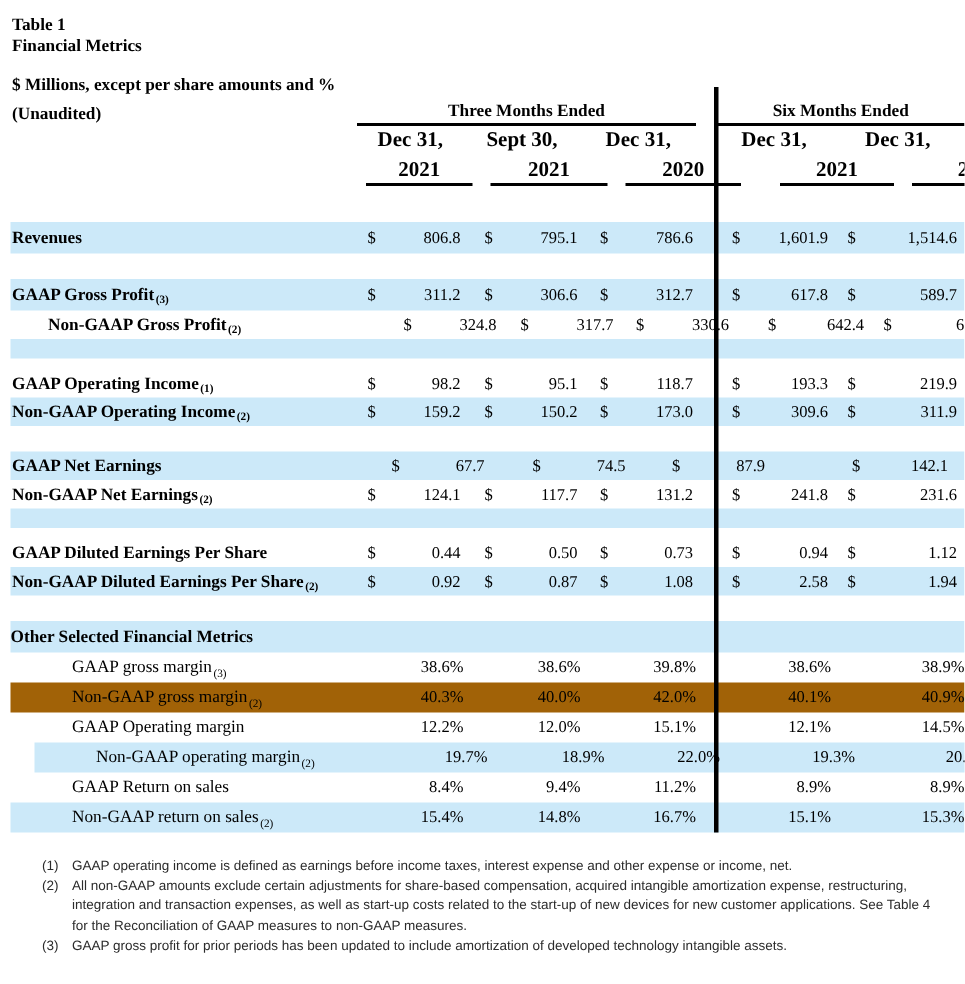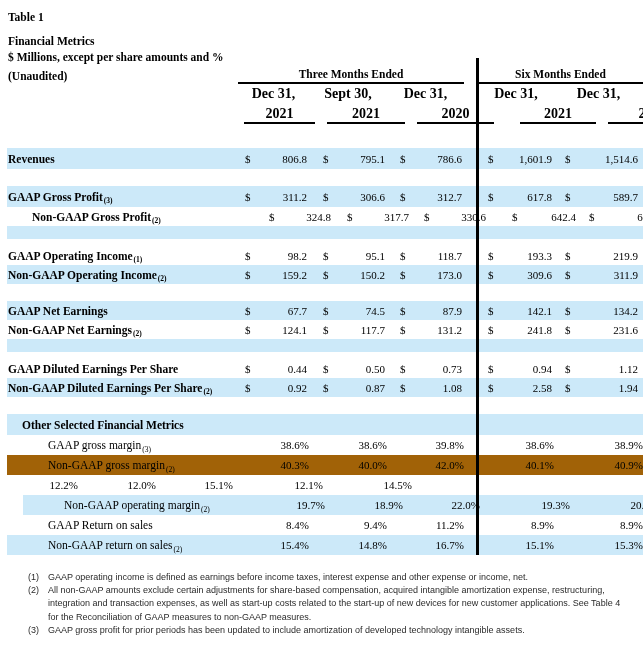--- a/index.html
+++ b/index.html
@@ -6,21 +6,21 @@
   html, body { background: #ffffff; }
   body {
     width: 643px; height: 656px; position: relative; overflow: hidden;
     font-family: "Liberation Serif", "DejaVu Serif", serif;
     color: #000;
   }
   .title-line {
     position: absolute; left: 8px; font-weight: bold; font-size: 11.5px; white-space: nowrap;
   }
   #title-1 { top: 11px; }
-  #title-2 { top: 35px; }
+  #title-2 { top: 25px; }
   #title-3 { top: 51px; }
   #title-4 { top: 70px; }
 
   .table-area { position: absolute; left: 7px; top: 66px; width: 636px; }
 
   .hrow { display: flex; width: 636px; }
   .c-label { width: 231px; flex: none; }
   .c1 { width: 71px; flex: none; }
   .c2 { width: 78px; flex: none; }
   .c3 { width: 77px; flex: none; }
@@ -52,21 +52,21 @@
 
   .mcell { display: flex; justify-content: space-between; align-items: center; font-size: 11px; }
   .mcell.c1 { padding: 0 2px 0 7px; }
   .mcell.c2 { padding: 0 2px 0 14px; }
   .mcell.c3 { padding: 0 2px 0 13px; }
   .mcell.c4 { padding: 0 2px 0 10px; }
   .mcell.c5 { padding: 0 5px 0 11px; }
 
   .pcell { display: flex; justify-content: flex-end; align-items: center; font-size: 11px; }
 
-  .section-label { font-weight: bold; font-size: 11.5px; padding-left: 15px; }
+  .section-label { font-weight: bold; font-size: 11.5px; padding-left: 0; }
 
   #divider-line {
     position: absolute; left: 476px; top: 58px; width: 2.6px; height: 497px;
     background: #000; z-index: 5;
   }
 
   #footnotes {
     position: absolute; left: 28px; top: 571px; width: 596px;
     font-family: "Liberation Sans", "DejaVu Sans", sans-serif;
     font-size: 9px; line-height: 13.2px; color: #2b2b2b;
@@ -227,21 +227,21 @@
         <div class="mcell c4">
           <span>$</span>
           <span>309.6</span>
         </div>
         <div class="mcell c5">
           <span>$</span>
           <span>311.9</span>
         </div>
       </div>
       <div class="trow spacer" style="height: 17px;"></div>
-      <div class="trow money" style="height: 19px; background: rgb(204, 233, 249);">
+      <div class="trow money" style="height: 19px; background: rgb(204, 233, 249); gap: 16px;">
         <div class="c-label"><span>GAAP Net Earnings</span></div>
         <div class="mcell c1">
           <span>$</span>
           <span>67.7</span>
         </div>
         <div class="mcell c2">
           <span>$</span>
           <span>74.5</span>
         </div>
         <div class="mcell c3">
@@ -368,20 +368,21 @@
         </div>
         <div class="c-sp"></div>
         <div class="pcell c4">
           <span>40.1%</span>
         </div>
         <div class="pcell c5">
           <span>40.9%</span>
         </div>
       </div>
       <div class="trow percent" style="height: 20px;">
+        <div class="c-label"><span>GAAP Operating margin</span></div>
         <div class="pcell c1">
           <span>12.2%</span>
         </div>
         <div class="pcell c2">
           <span>12.0%</span>
         </div>
         <div class="pcell c3">
           <span>15.1%</span>
         </div>
         <div class="c-sp"></div>

